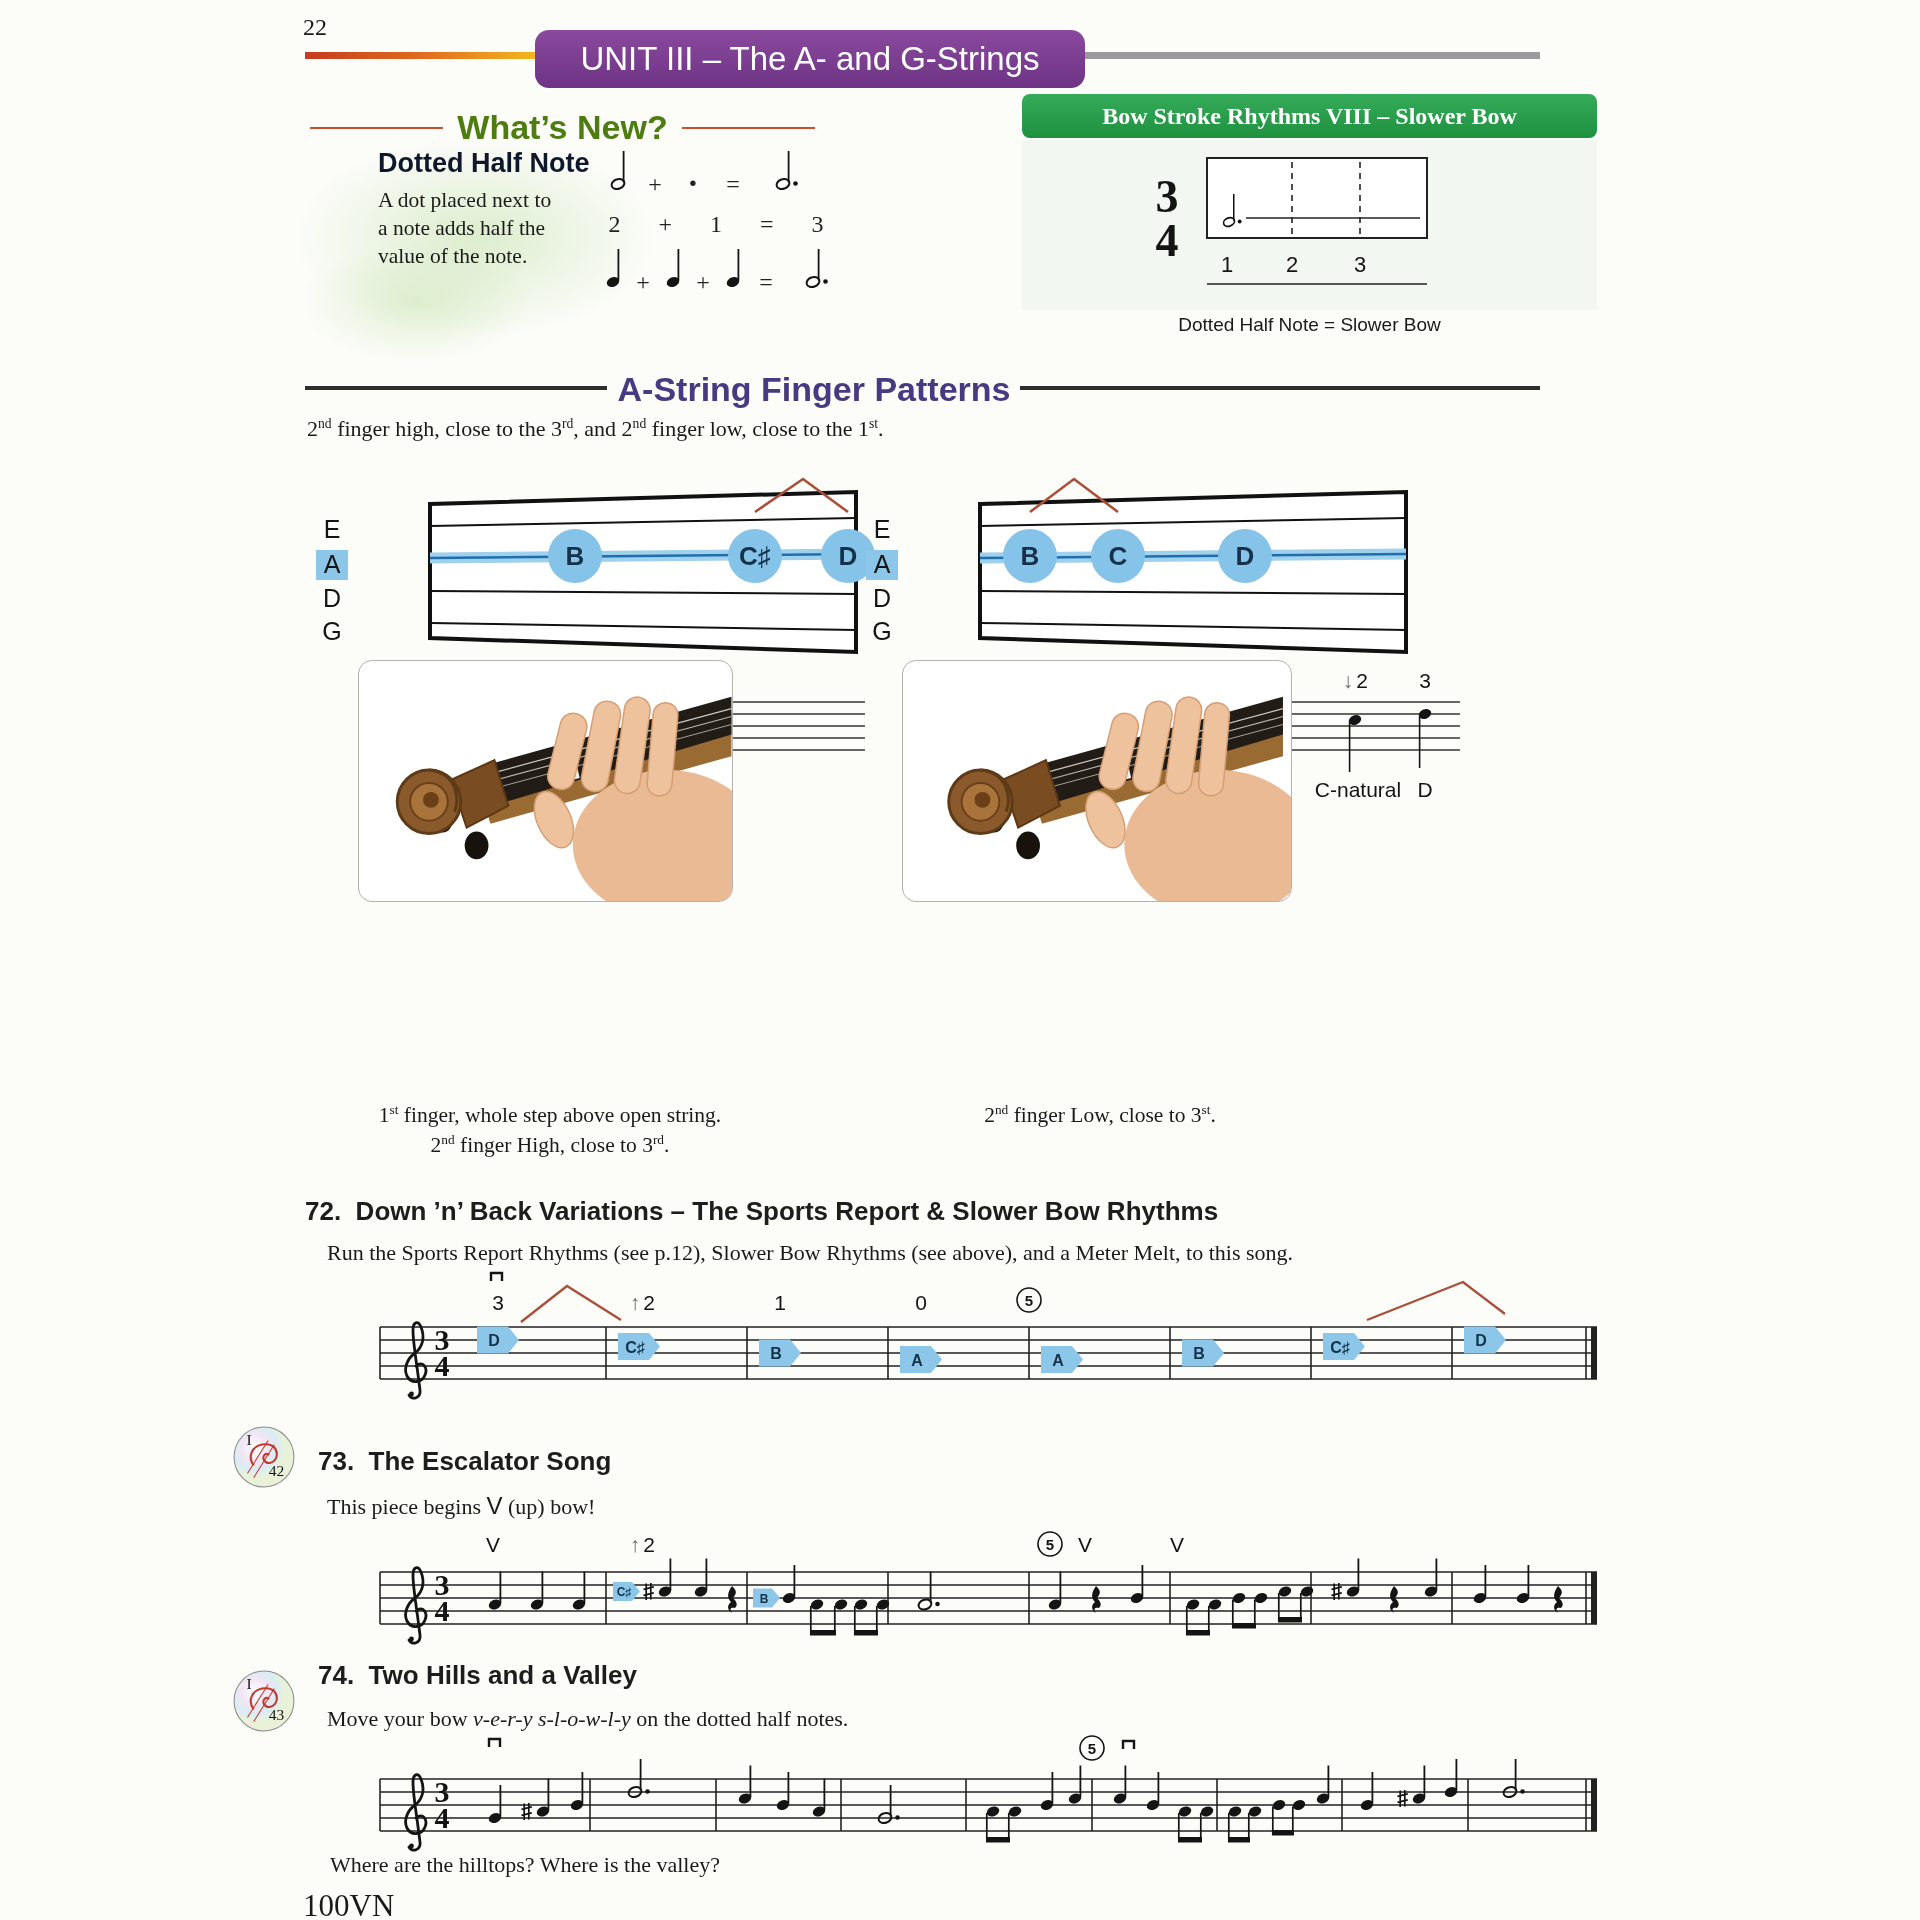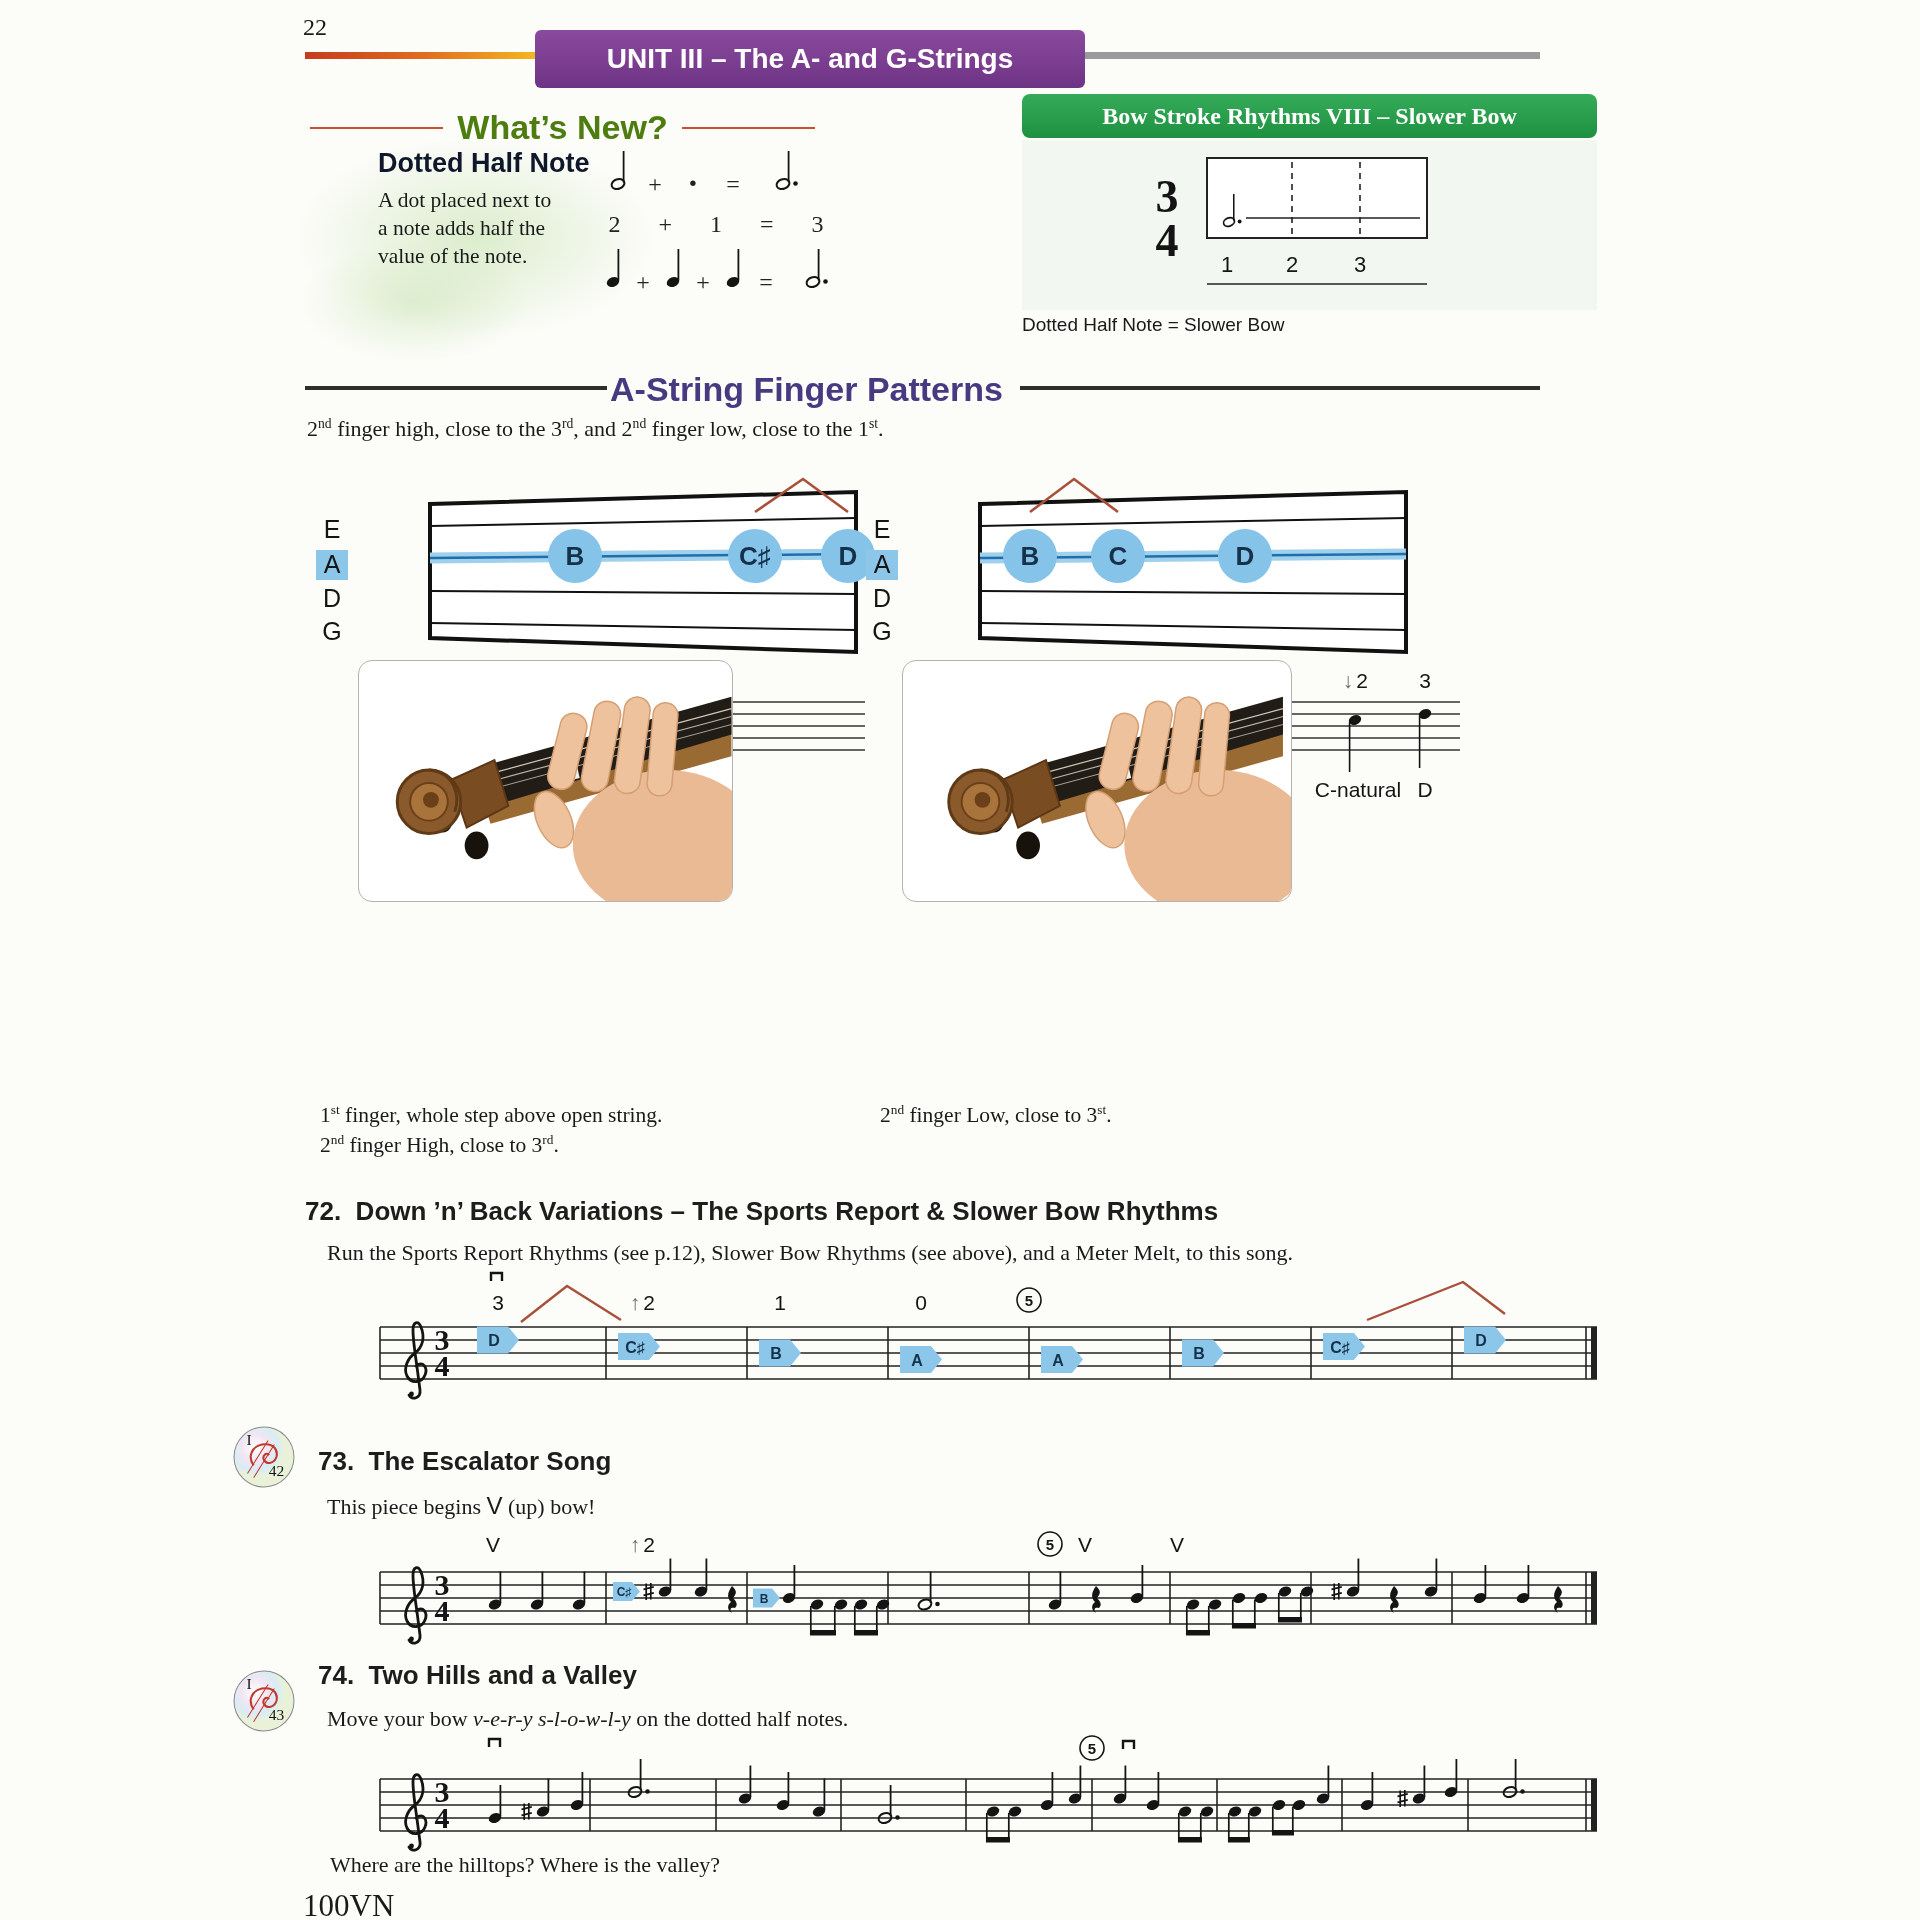--- a/index.html
+++ b/index.html
@@ -1,36 +1,36 @@
 <!DOCTYPE html>
 <html><head>
 <meta charset="utf-8">
 <style>
 *{margin:0;padding:0;box-sizing:border-box}
 html,body{width:1920px;height:1920px}
 body{position:relative;background:#fcfcf9;font-family:"Liberation Serif",serif;color:#1a1a1a;overflow:hidden}
 .abs{position:absolute}
 .sans{font-family:"Liberation Sans",sans-serif}
-.center{}
+.center{text-align:center}
 .sup{vertical-align:super;font-size:.62em;line-height:0}
 .it{font-style:italic}
 svg text{font-family:"Liberation Sans",sans-serif;fill:#141414}
 .ts{font-family:"Liberation Serif",serif;font-weight:bold;font-size:30px}
 .tsbig{font-family:"Liberation Serif",serif;font-weight:bold;font-size:46px}
 .fnum{font-size:21px}
 .arr{fill:#6a6a6a;font-size:21px}
 .nname{font-size:21px}
 .circlab{font-size:26px;fill:#16324a;font-weight:bold}
 .tagtL{font-size:16px;font-weight:bold;fill:#14324a}
 .tagtS{font-size:12px;font-weight:bold;fill:#14324a}
 .circnum{font-size:15px;font-weight:bold}
 .slab{font-size:25px}
 .eqserif{font-family:"Liberation Serif",serif;font-size:24px;fill:#222}
 .beat{font-size:22px}
-.unit-banner{background:linear-gradient(180deg,#8a4a9e,#6e3384);border-radius:6px;color:#fff;font-weight:bold;font-size:28px;display:flex;align-items:center;justify-content:center}
+.unit-banner{background:linear-gradient(180deg,#8a4a9e,#6e3384);border-radius:14px;color:#fff;font-weight:normal;font-size:33px;display:flex;align-items:center;justify-content:center}
 .green-banner{background:linear-gradient(180deg,#35ab59,#1e9140);border-radius:8px;color:#fff;font-weight:bold;font-size:24px;display:flex;align-items:center;justify-content:center}
 .blob{position:absolute;background:radial-gradient(closest-side,#c6e3af,rgba(198,227,175,0));border-radius:50%}
 .hline{background:#2e2e2e;height:3px}
 .redline{background:#c8502f;height:2px}
 .cd{border-radius:50%}
 .exh{font-family:"Liberation Sans",sans-serif;font-weight:bold;font-size:26px;color:#1d1d1d}
 .desc{font-size:22px}
 .caption{font-size:21.5px;line-height:30px}
 .photo{border:1px solid #b5b3ae;border-radius:14px;background:#fff;overflow:hidden}
 </style>

